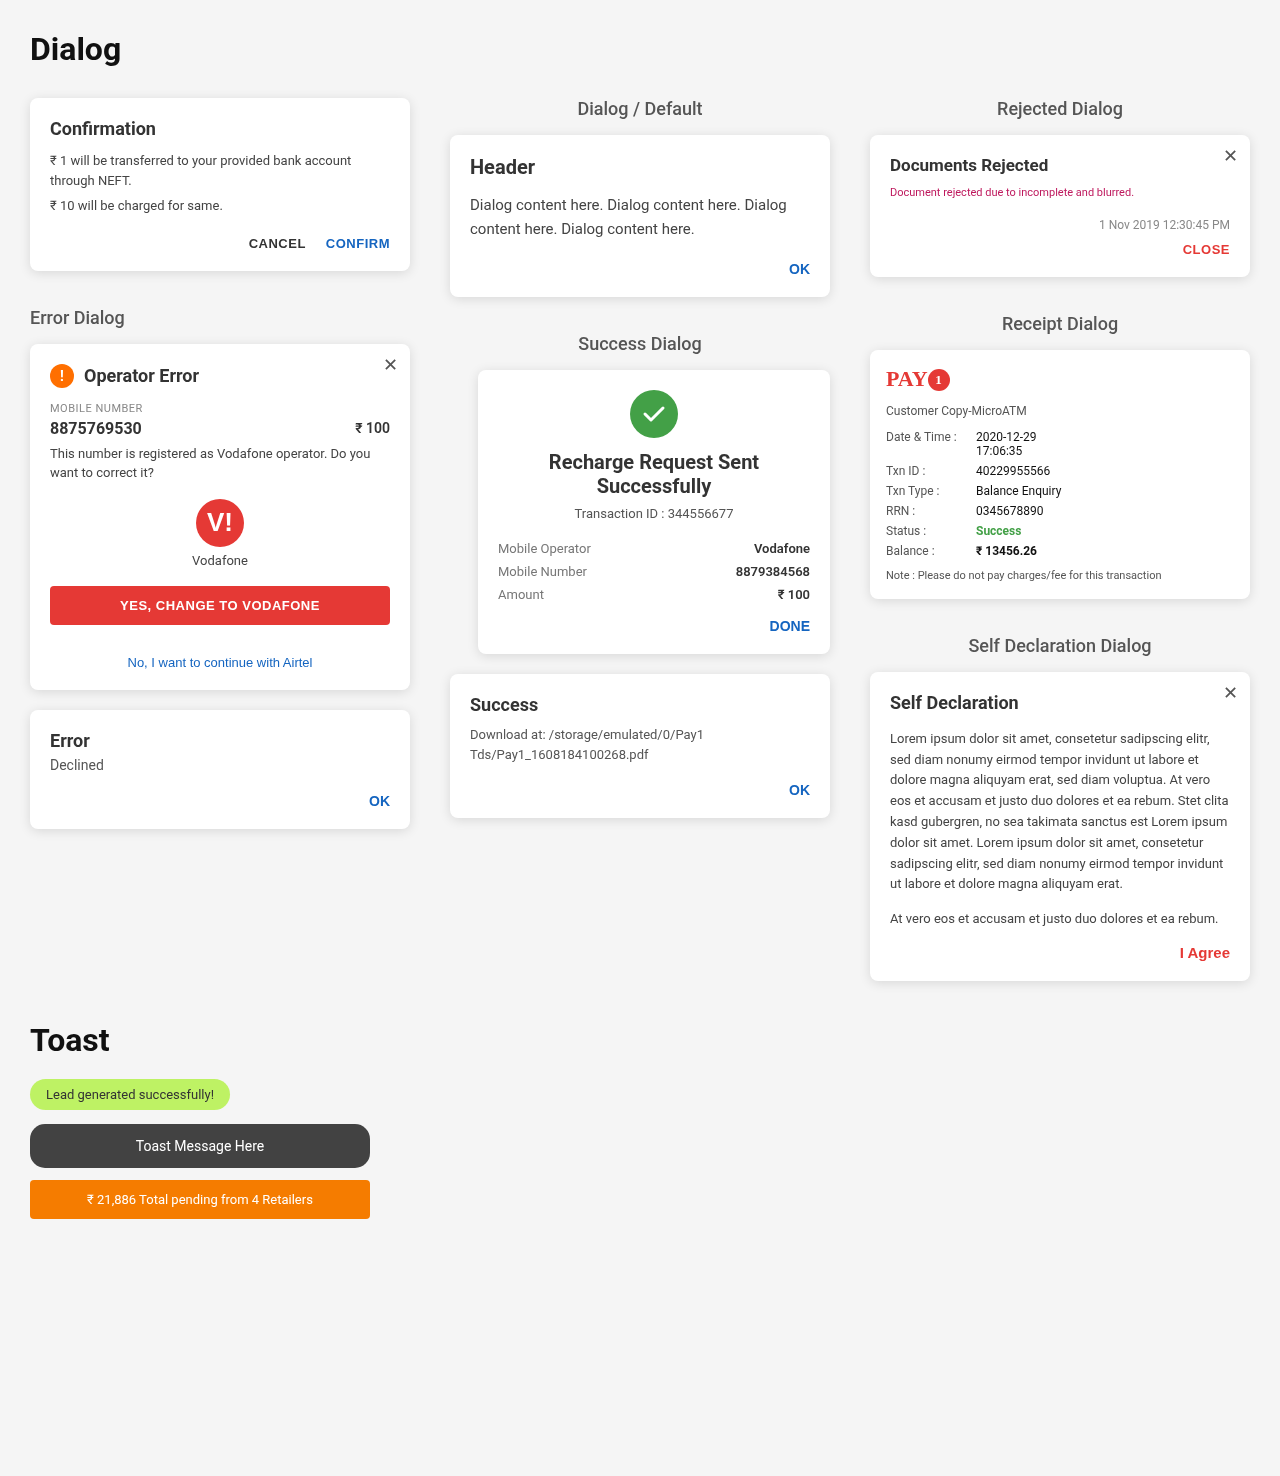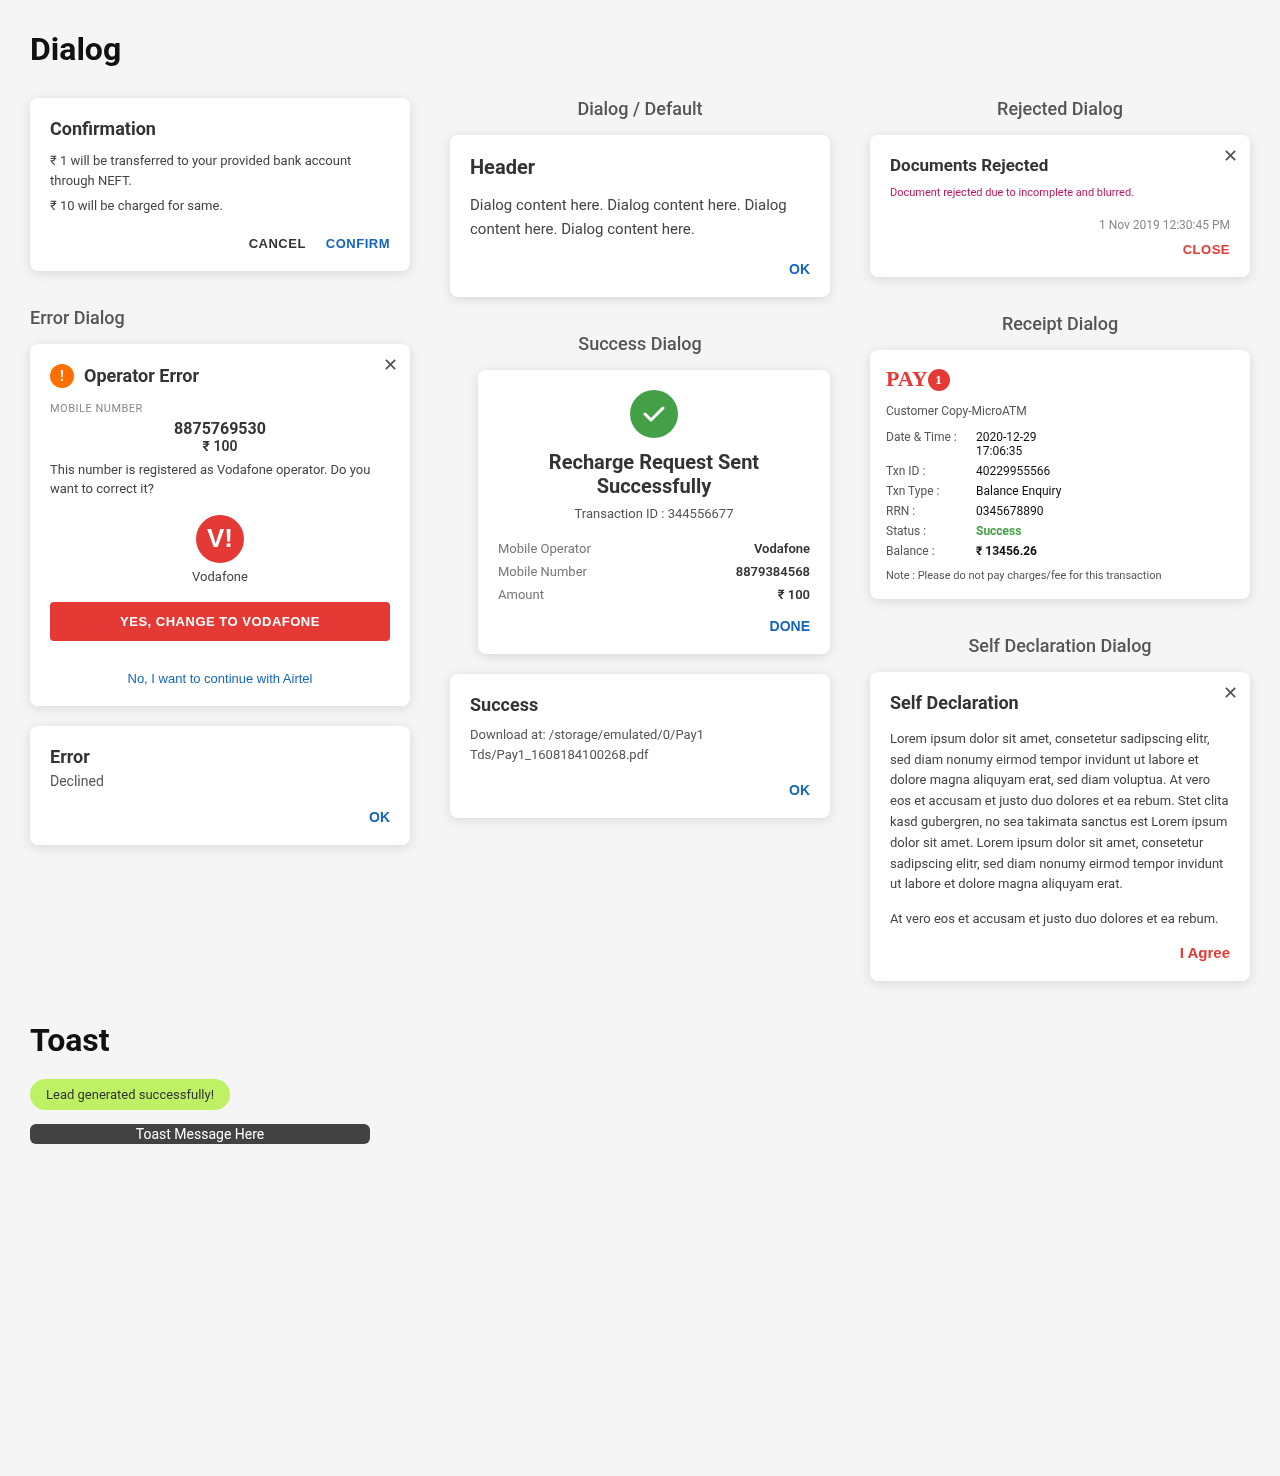--- a/index.html
+++ b/index.html
@@ -181,21 +181,20 @@
       color: #888;
       text-transform: uppercase;
       letter-spacing: 0.5px;
       margin-bottom: 4px;
     }
     .error-operator-dialog .mobile-amount {
       display: flex;
       justify-content: space-between;
       align-items: center;
       margin-bottom: 6px;
-      flex-direction: column;
     }
     .error-operator-dialog .mobile-num {
       font-size: 16px;
       font-weight: 700;
     }
     .error-operator-dialog .amount {
       font-size: 14px;
       font-weight: 600;
     }
     .error-operator-dialog .desc {
@@ -392,22 +391,22 @@
       background: #bef264;
       border-radius: 20px;
       padding: 8px 16px;
       font-size: 13px;
       color: #333;
       margin-bottom: 14px;
     }
     .toast-dark {
       background: #424242;
       color: #fff;
-      border-radius: 6px;
-      padding: 2px 20px;
+      border-radius: 15px;
+      padding: 14px 20px;
       font-size: 14px;
       margin-bottom: 12px;
       max-width: 340px;
       text-align: center;
     }
     .toast-orange {
       background: #f57c00;
       color: #fff;
       border-radius: 4px;
       padding: 12px 16px;
@@ -593,13 +592,14 @@
     </div>
   </div>
 
 </div>
 
 <div class="toast-section">
   <h2>Toast</h2>
   <div class="toast-pill">Lead generated successfully!</div>
   <br>
   <div class="toast-dark">Toast Message Here</div>
+  <div class="toast-orange">₹ 21,886 Total pending from 4 Retailers</div>
 </div>
 
 </body></html>

